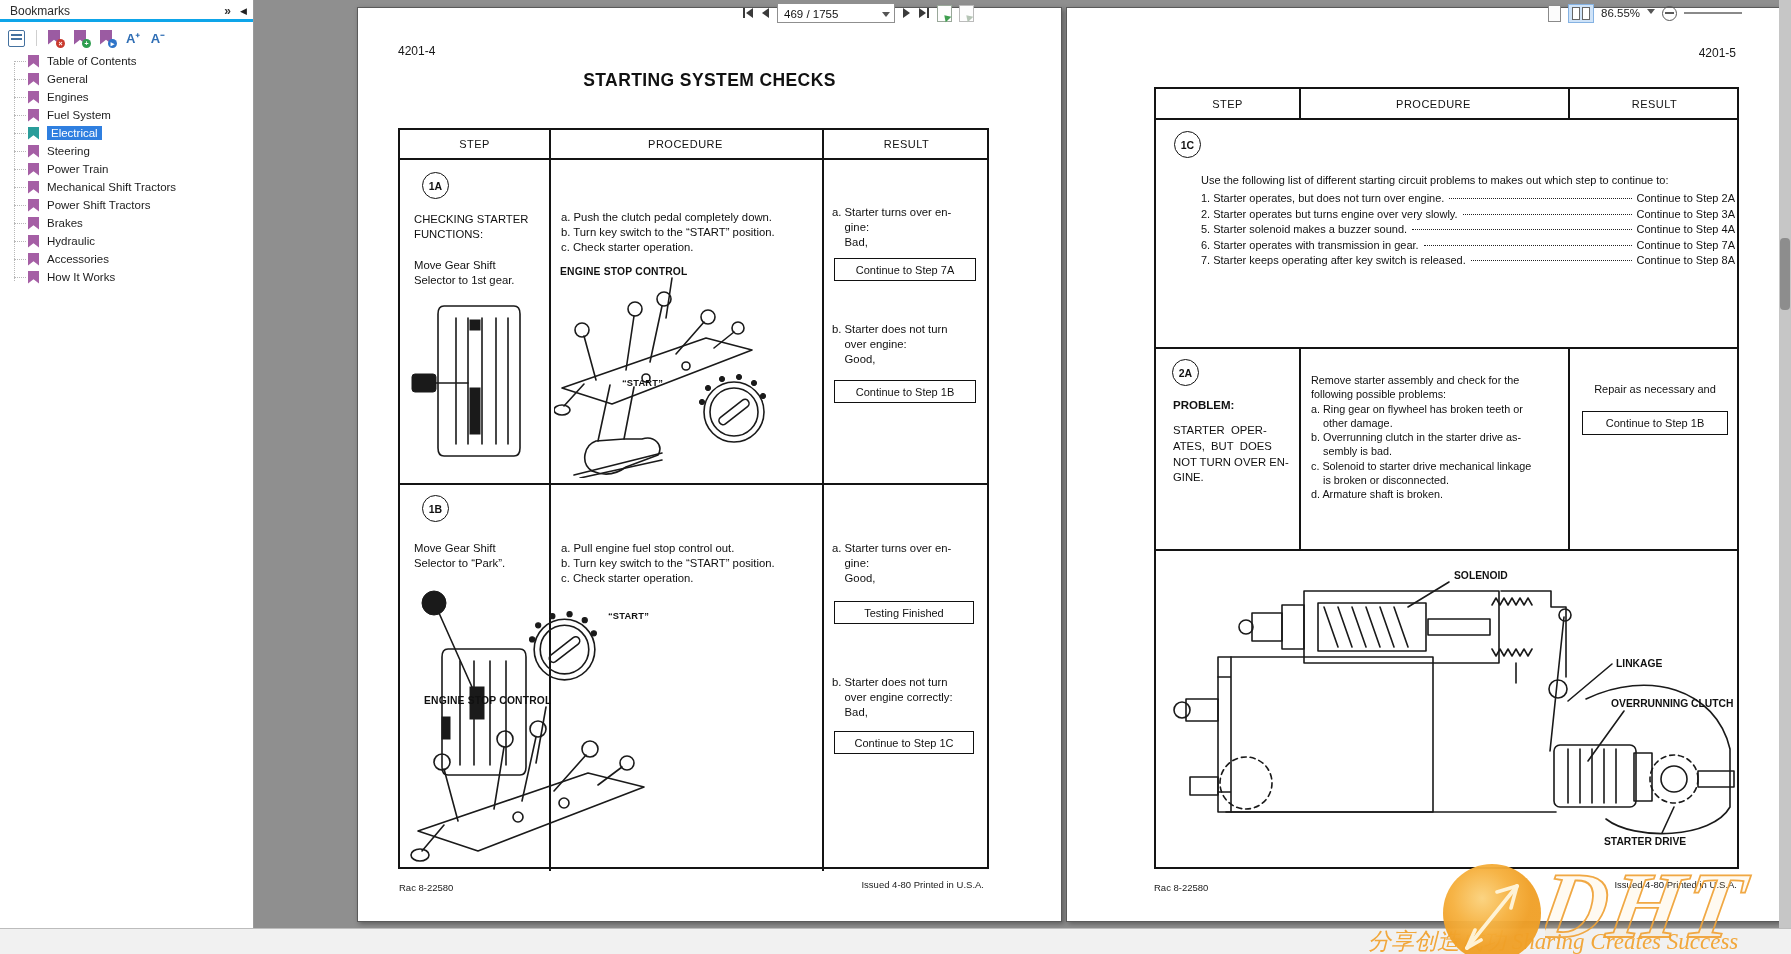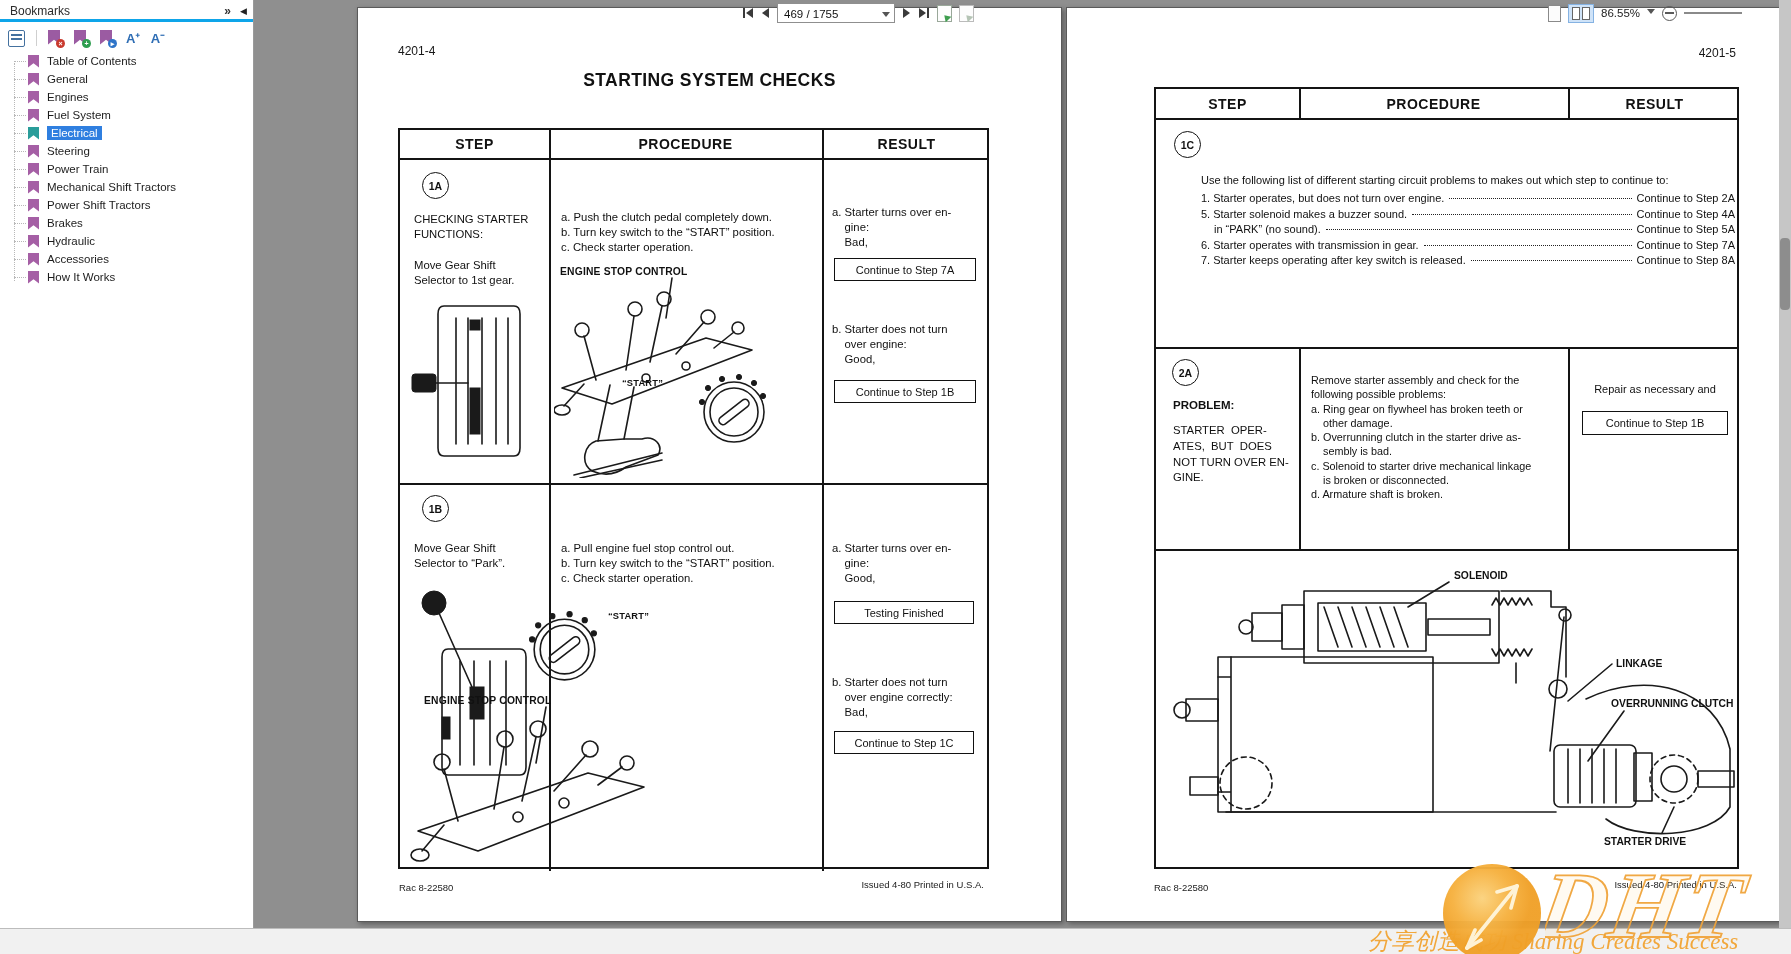--- a/index.html
+++ b/index.html
@@ -41,21 +41,21 @@
         box-shadow:2px 2px 5px rgba(0,0,0,.35)}
   .page-l{left:357px;width:705px}
   .page-r{left:1066px;width:714px}
   .pagenum{position:absolute;font-size:12px;color:#161616}
   .ptitle{position:absolute;left:0;right:0;top:62px;text-align:center;font-size:17.5px;
           font-weight:bold;letter-spacing:.4px}
   .ttable{position:absolute;border:2px solid #141414}
   .vline,.hline{position:absolute;background:#141414}
   .vline{width:1.6px}.hline{height:1.6px;left:0;right:0}
   .thead{position:absolute;top:0;height:28px;display:flex;align-items:center;justify-content:center;
-         font-weight:bold;font-size:14px;letter-spacing:.5px}
+         font-weight:normal;font-size:11px;letter-spacing:.5px}
   .cellblock{position:absolute}
   .stepc{width:27px;height:27px;border:1.7px solid #111;border-radius:50%;display:flex;
          align-items:center;justify-content:center;font-weight:bold;font-size:10.5px;background:#fff}
   .ml{white-space:pre-wrap;font-size:11.3px;line-height:15.2px;color:#101010}
   .ml.sm{font-size:10.8px;line-height:14.3px}
   .rbox{border:1.7px solid #111;height:23px;display:flex;align-items:center;justify-content:center;
         font-size:11px;background:#fff}
   .dlabel{font-weight:bold;font-size:10.3px;letter-spacing:.2px}
   .qstart{font-weight:bold;font-size:9.3px;letter-spacing:.2px}
   .pfoot{position:absolute;font-size:9.5px;color:#222}
@@ -353,28 +353,28 @@
       <div class="cellblock" style="left:0;top:29px;width:585px;height:229px">
         <div class="stepc" style="position:absolute;left:18px;top:13px">1C</div>
         <div style="position:absolute;left:45px;top:56px;width:534px;font-size:11px;white-space:nowrap">Use the following list of different starting circuit problems to makes out which step to continue to:</div>
         <div style="position:absolute;left:45px;top:74px;width:534px">
             <div class="tocline">
               <span>1. Starter operates, but does not turn over engine.</span>
               <span class="leader"></span>
               <span>Continue to Step 2A</span>
             </div>
             <div class="tocline">
+              <span>2. Starter operates but turns engine over very slowly.</span>
+              <span class="leader"></span>
+              <span>Continue to Step 3A</span>
+            </div>
+            <div class="tocline">
               <span>5. Starter solenoid makes a buzzer sound.</span>
               <span class="leader"></span>
               <span>Continue to Step 4A</span>
-            </div>
-            <div class="tocline">
-              <span class="ind">in “PARK” (no sound).</span>
-              <span class="leader"></span>
-              <span>Continue to Step 5A</span>
             </div>
             <div class="tocline">
               <span>6. Starter operates with transmission in gear.</span>
               <span class="leader"></span>
               <span>Continue to Step 7A</span>
             </div>
             <div class="tocline">
               <span>7. Starter keeps operating after key switch is released.</span>
               <span class="leader"></span>
               <span>Continue to Step 8A</span>

